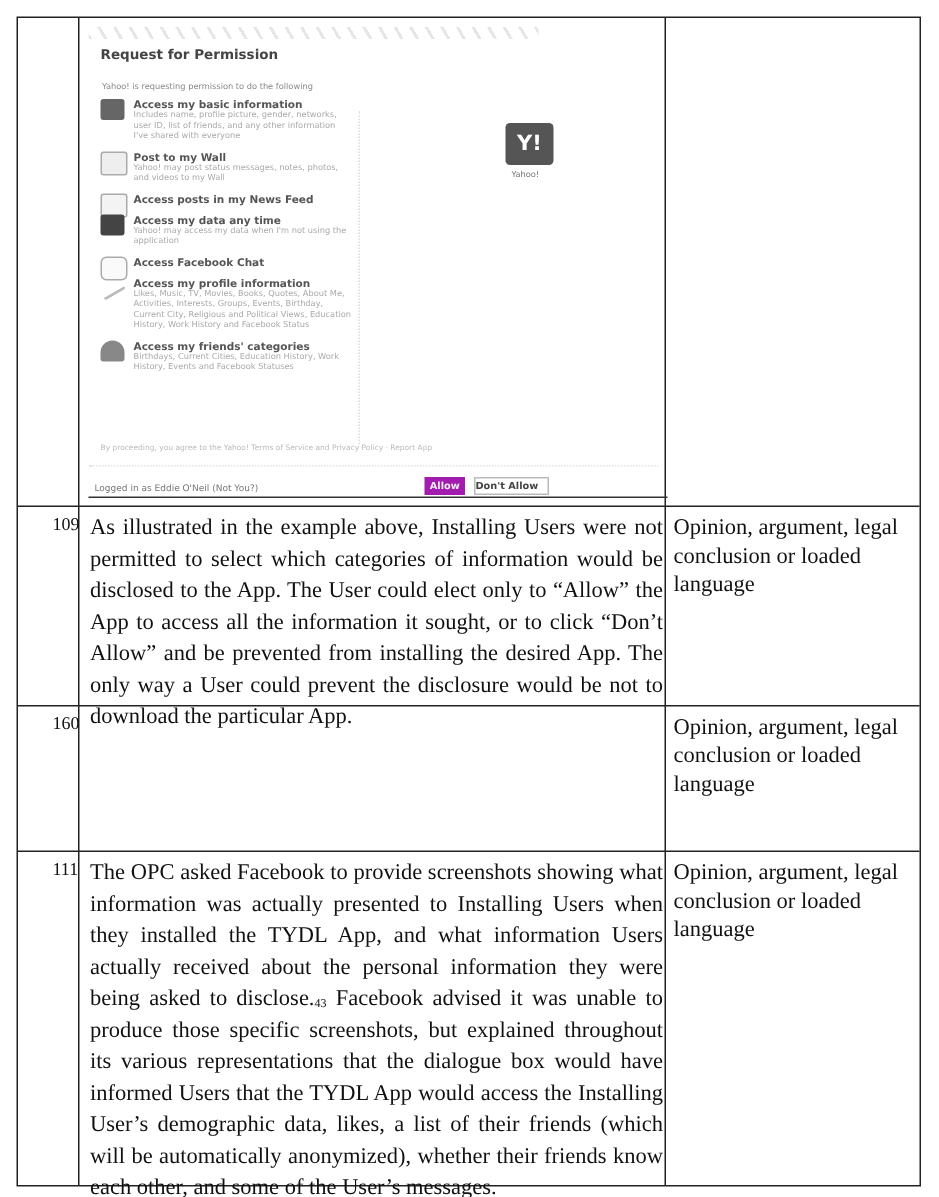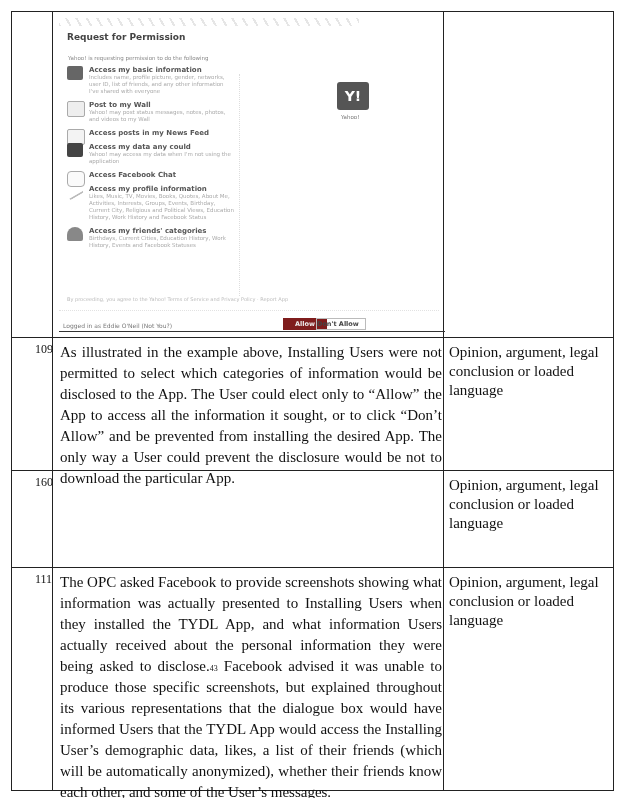--- a/index.html
+++ b/index.html
@@ -35,21 +35,21 @@
     .ic-chat { border:1px solid #aaa; background:#fafafa; border-radius:4px !important; }
     .ic-profile { border-bottom:2px solid #bbb; transform:rotate(-30deg); height:6px !important; top:4px !important; }
     .ic-friends { background:#888; border-radius:8px 8px 2px 2px !important; }
     .shot-divider { position:absolute; left:180px; top:56px; height:222px; border-left:1px dotted #ddd; }
     .yahoo-logo { position:absolute; left:278px; top:64px; width:32px; height:28px; background:#555;
             border-radius:3px; color:#fff; font-weight:bold; font-size:14px; text-align:center; line-height:28px; }
     .yahoo-label { position:absolute; left:282px; top:96px; font-size:5.5px; color:#777; }
     .shot-terms { position:absolute; left:8px; top:278px; font-size:5px; color:#bbb; }
     .shot-footer-line { position:absolute; left:0; right:0; top:292px; border-top:1px dotted #e2e2e2; }
     .shot-logged { position:absolute; left:4px; top:304px; font-size:6px; color:#777; }
-    .btn-allow { position:absolute; left:224px; top:300px; width:44px; height:12px; background:#7f1d1d;
+    .btn-allow { position:absolute; left:224px; top:300px; width:27px; height:12px; background:#a21caf;
             color:#eee; font-size:6.5px; font-weight:bold; text-align:center; line-height:12px; }
     .btn-deny { position:absolute; left:257px; top:300px; width:50px; height:12px; border:1px solid #bbb;
             color:#444; font-size:6.5px; font-weight:bold; text-align:left; line-height:11px; box-sizing:border-box; }
     .shot-rule { position:absolute; left:47px; width:386px; height:0; border-top:1.5px solid #333; }
   </style>
 </head>
 <body>
 
 <div class="tbl">
   <div class="vline" style="left:40px"></div>
@@ -72,21 +72,21 @@
         <span class="ic ic-wall"></span>
         <div class="pt">Post to my Wall</div>
         <div class="pd">Yahoo! may post status messages, notes, photos, and videos to my Wall</div>
       </div>
       <div class="perm">
         <span class="ic ic-news"></span>
         <div class="pt">Access posts in my News Feed</div>
       </div>
       <div class="perm">
         <span class="ic ic-data"></span>
-        <div class="pt">Access my data any could</div>
+        <div class="pt">Access my data any time</div>
         <div class="pd">Yahoo! may access my data when I'm not using the application</div>
       </div>
       <div class="perm">
         <span class="ic ic-chat"></span>
         <div class="pt">Access Facebook Chat</div>
       </div>
       <div class="perm">
         <span class="ic ic-profile"></span>
         <div class="pt">Access my profile information</div>
         <div class="pd">Likes, Music, TV, Movies, Books, Quotes, About Me, Activities, Interests, Groups, Events, Birthday, Current City, Religious and Political Views, Education History, Work History and Facebook Status</div>

